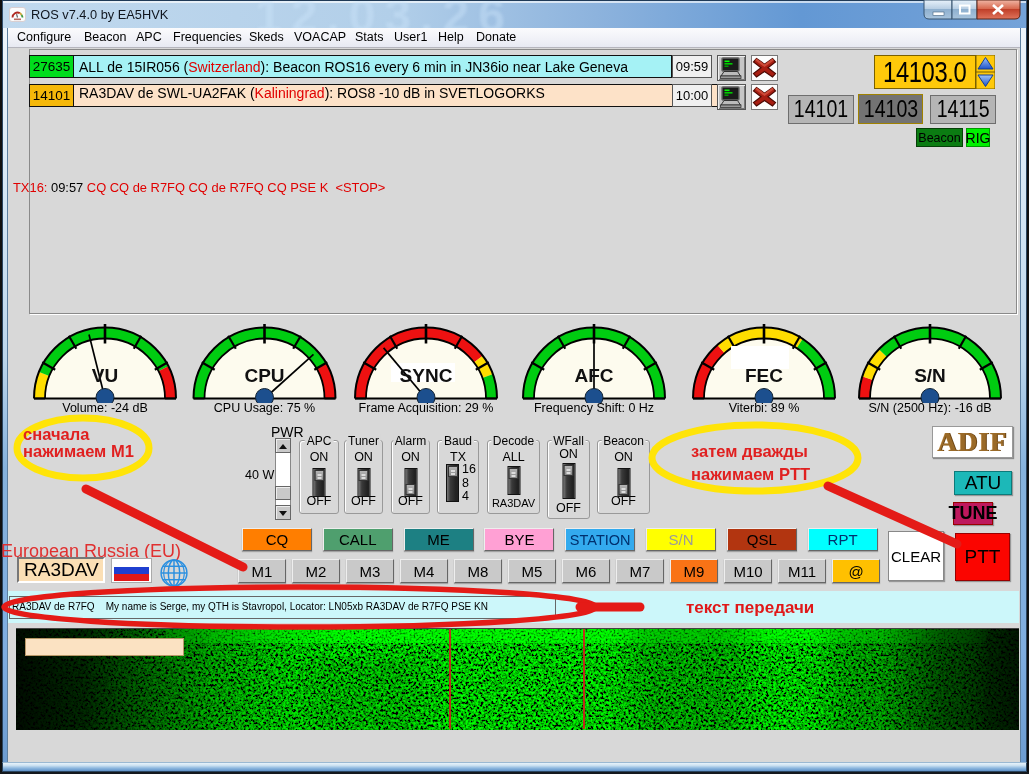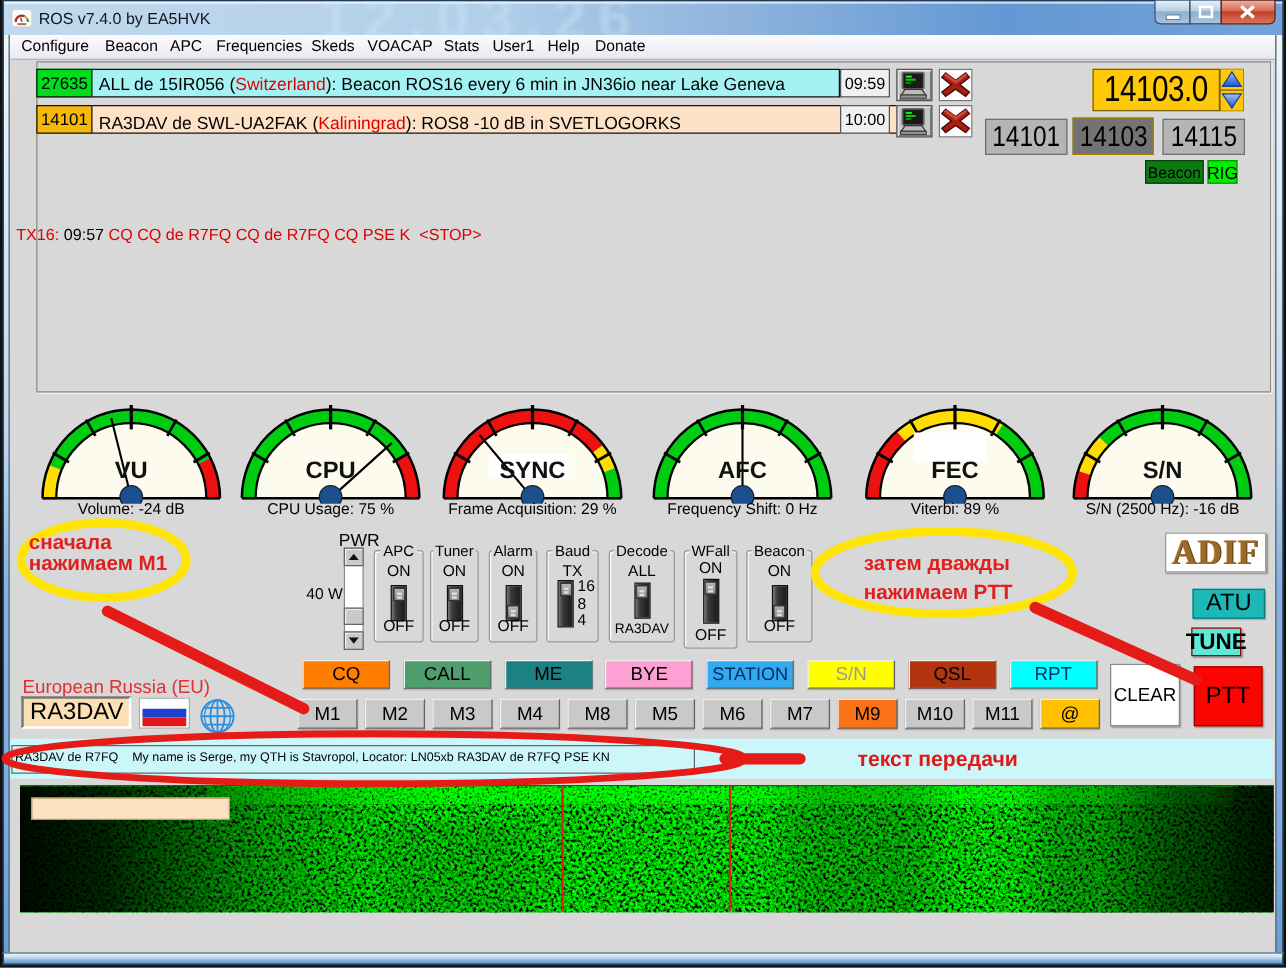--- a/index.html
+++ b/index.html
@@ -79,21 +79,21 @@
       <rect x="6.5" y="7" width="8" height="1.6" fill="#0c0"></rect>
       <rect x="6.5" y="9.5" width="4" height="1.5" fill="#090"></rect>
       <path d="M3 20 L6 15.5 L19.5 15.5 L22.5 20 Z" fill="#bbb" stroke="#333" stroke-width="1"></path>
       <rect x="2.5" y="20" width="20.5" height="2.5" fill="#999" stroke="#333" stroke-width="0.8"></rect>
     </svg></div>
 <div class="abs" style="left:751px;top:55px;width:27px;height:26px;background:#fdfdfd;border:1px solid #777"><svg width="25" height="24" viewBox="0 0 25 24">
       <path d="M4.5 2.5 L12.5 8.2 L20.5 2.5 L23.5 6 L16 11.8 L23.5 17.6 L20.5 21 L12.5 15.4 L4.5 21 L1.5 17.6 L9 11.8 L1.5 6 Z" fill="#a81e12" stroke="#4e0a04" stroke-width="1.2"></path>
       <path d="M4.5 2.5 L12.5 8.2 L20.5 2.5 L22 4.2 L12.5 11 L3 4.2 Z" fill="#cc4937"></path>
     </svg></div>
 <div class="abs" style="left:29px;top:84px;width:45px;height:23px;background:#f5b80a;border:1px solid #111;display:flex;align-items:center;justify-content:center;font-size:13.5px">14101</div>
-<div class="abs" style="left:73px;top:84px;width:653px;height:23px;background:#fde2c8;border:1px solid #111;display:flex;align-items:flex-end;font-size:14px;padding-left:5px;white-space:nowrap">RA3DAV de SWL-UA2FAK (<span style="color:#e00000">Kaliningrad</span>): ROS8 -10 dB in SVETLOGORKS</div>
+<div class="abs" style="left:73px;top:84px;width:653px;height:23px;background:#fde2c8;border:1px solid #111;display:flex;align-items:flex-start;font-size:14px;padding-left:5px;white-space:nowrap">RA3DAV de SWL-UA2FAK (<span style="color:#e00000">Kaliningrad</span>): ROS8 -10 dB in SVETLOGORKS</div>
 <div class="abs" style="left:672px;top:84px;width:40px;height:23px;background:#f0f0f0;border:1px solid #555;display:flex;align-items:center;justify-content:center;font-size:13px">10:00</div>
 <div class="abs" style="left:717px;top:84px;width:29px;height:26px;background:#c6c6c6;border:1px solid #555;box-shadow:inset 1px 1px 0 #eee,inset -1px -1px 0 #777"><svg width="27" height="24" style="margin:0">
       <rect x="4" y="2" width="17" height="13" rx="1" fill="#1a1a1a" stroke="#666" stroke-width="1.4"></rect>
       <rect x="6.5" y="4.5" width="5" height="1.6" fill="#0f0"></rect>
       <rect x="6.5" y="7" width="8" height="1.6" fill="#0c0"></rect>
       <rect x="6.5" y="9.5" width="4" height="1.5" fill="#090"></rect>
       <path d="M3 20 L6 15.5 L19.5 15.5 L22.5 20 Z" fill="#bbb" stroke="#333" stroke-width="1"></path>
       <rect x="2.5" y="20" width="20.5" height="2.5" fill="#999" stroke="#333" stroke-width="0.8"></rect>
     </svg></div>
 <div class="abs" style="left:751px;top:84px;width:27px;height:26px;background:#fdfdfd;border:1px solid #777"><svg width="25" height="24" viewBox="0 0 25 24">
@@ -300,21 +300,21 @@
     <div class="onoff" style="top:60px">OFF</div>
   </div>
 <div class="gb" style="left:597px;top:440px;width:53px;height:74px">
     <div class="gbt">Beacon</div>
     <div class="onoff" style="top:9px">ON</div>
     <div class="onoff" style="top:53px">OFF</div>
     <div class="sw" style="top:27px;height:29px">
       <div class="thumb" style="bottom:1px"></div>
     </div>
   </div>
-<div class="abs" style="left:18px;top:541px;font-size:15px;color:#e03030">European Russia (EU)</div>
+<div class="abs" style="left:1px;top:541px;font-size:18px;color:#e03030">European Russia (EU)</div>
 <div class="abs" style="left:17px;top:557px;width:88px;height:26px;background:#fbdfb5;border:2px solid;border-color:#777 #fff #fff #777;display:flex;align-items:center;padding-left:5px;font-size:19px">RA3DAV</div>
 <div class="abs" style="left:111px;top:558px;width:41px;height:25px;background:#fff;border:1px solid #aaa;padding:1px 2px">
     <div style="height:7px;background:#fff"></div>
     <div style="height:7px;background:#1f3fd0"></div>
     <div style="height:7px;background:#e01818"></div>
   </div>
 <svg class="abs" style="left:159px;top:559px" width="30" height="28" viewBox="0 0 29 27">
     <g stroke="#2a8fe0" fill="none" stroke-width="1.4">
       <circle cx="14.5" cy="13.5" r="12.5"></circle>
       <ellipse cx="14.5" cy="13.5" rx="5.5" ry="12.5"></ellipse>
@@ -344,21 +344,21 @@
 <div class="btn mbtn" style="left:670px;top:559px;width:48px;height:24px;background:#f97316">M9</div>
 <div class="btn mbtn" style="left:724px;top:559px;width:48px;height:24px;background:#c9c9c9">M10</div>
 <div class="btn mbtn" style="left:778px;top:559px;width:48px;height:24px;background:#c9c9c9">M11</div>
 <div class="btn mbtn" style="left:832px;top:559px;width:48px;height:24px;background:#ffc000">@</div>
 <div class="abs" style="left:888px;top:531px;width:56px;height:50px;background:#fff;border:1px solid #888;box-shadow:1px 1px 1px rgba(0,0,0,.3);display:flex;align-items:center;justify-content:center;font-size:15px">CLEAR</div>
 <div class="abs" style="left:955px;top:533px;width:55px;height:48px;background:#fb0500;border:1px solid #900;box-shadow:1px 1px 1px rgba(0,0,0,.3);display:flex;align-items:center;justify-content:center;font-size:19px;font-weight:normal;color:#000">PTT</div>
 <div class="abs" style="left:932px;top:426px;width:81px;height:32px;background:#fff;border:1px solid #999;box-shadow:1px 1px 1px rgba(0,0,0,.35);display:flex;align-items:center;justify-content:center">
     <span style="font-family:'Liberation Serif',serif;font-weight:bold;font-size:27px;color:#9a6a28;text-shadow:1px 0 0 #6b4414,-0.5px 0 0 #c89858;letter-spacing:1px;transform:scaleY(1.05)">ADIF</span>
   </div>
 <div class="abs" style="left:954px;top:471px;width:58px;height:24px;background:#1cb8b8;border:1px solid #0c7a7a;box-shadow:1px 1px 1px rgba(0,0,0,.3);display:flex;align-items:center;justify-content:center;font-size:19px;font-weight:normal">ATU</div>
-<div class="abs" style="left:953px;top:502px;width:40px;height:23px;background:#5eead4;border:1px solid #900;box-shadow:1px 1px 1px rgba(0,0,0,.3);display:flex;align-items:center;justify-content:center;font-size:18px;font-weight:bold">TUNE</div>
+<div class="abs" style="left:953px;top:502px;width:40px;height:23px;background:#be185d;border:1px solid #900;box-shadow:1px 1px 1px rgba(0,0,0,.3);display:flex;align-items:center;justify-content:center;font-size:18px;font-weight:bold">TUNE</div>
 <div class="abs" style="left:8px;top:591px;width:1011px;height:32px;background:#ccf7fa"></div>
 <div class="abs" style="left:9px;top:596px;width:547px;height:23px;border:1px solid #666"></div>
 <div class="abs" style="left:12px;top:601px;font-size:10px;white-space:nowrap">RA3DAV de R7FQ&nbsp;&nbsp;&nbsp; My name is Serge, my QTH is Stavropol, Locator: LN05xb RA3DAV de R7FQ PSE KN</div>
 <div class="abs" style="left:686px;top:598px;font-size:17px;font-weight:bold;color:#e01818">текст передачи</div>
 <div class="abs" style="left:8px;top:624px;width:1011px;height:106px;background:#d8d8d8">
 <div class="abs" style="left:8px;top:4px;width:1003px;height:101px;background:#000;border-top:1px solid #444">
 <svg width="1003" height="101" style="position:absolute;left:0;top:0">
 <defs>
 <filter id="nz" x="0" y="0" width="100%" height="100%">
 <feTurbulence type="fractalNoise" baseFrequency="0.4" numOctaves="3" seed="7" stitchTiles="stitch"></feTurbulence>

